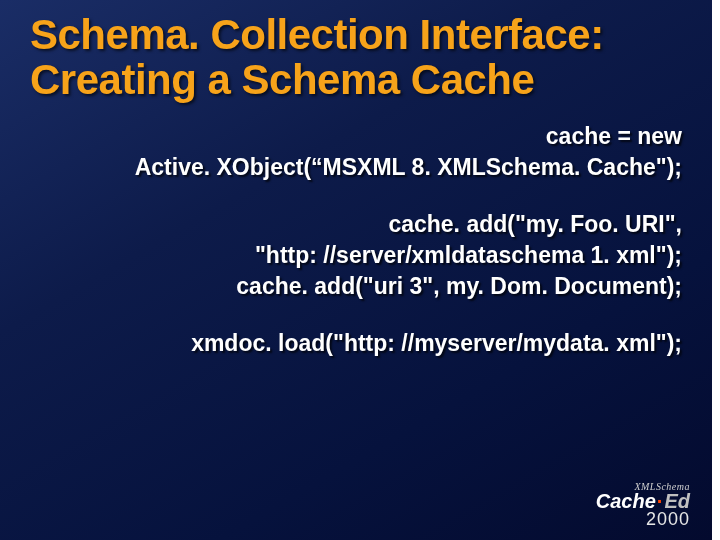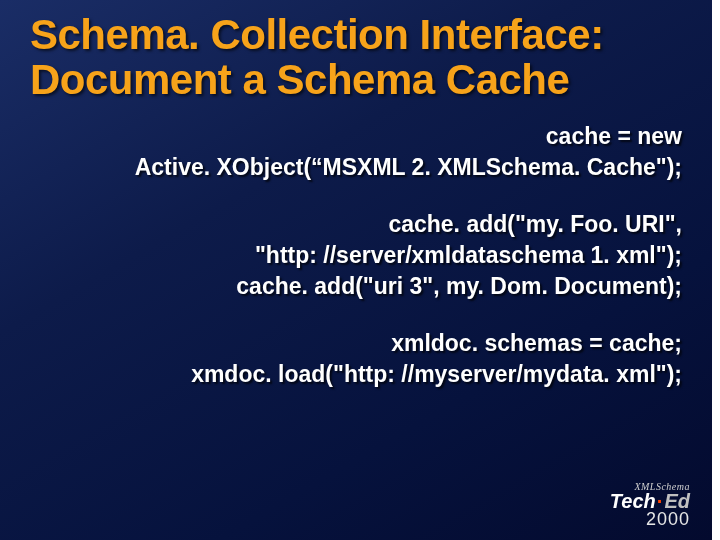--- a/index.html
+++ b/index.html
@@ -75,44 +75,43 @@
     line-height: 1;
   }
 </style>
 </head>
 <body>
 
 <div class="slide">
 
   <div class="title">
     <div>Schema. Collection Interface:</div>
-    <div>Document a Schema Cache</div>
+    <div>Creating a Schema Cache</div>
   </div>
 
   <div class="body-text">
 
     <div class="block">
       <div>cache =  new</div>
-      <div class="indent">Active. XObject(“MSXML 2. XMLSchema. Cache");</div>
+      <div class="indent">Active. XObject(“MSXML 8. XMLSchema. Cache");</div>
     </div>
 
     <div class="block">
       <div>cache. add("my. Foo. URI",</div>
       <div class="indent-deep">"http: //server/xmldataschema 1. xml");</div>
       <div>cache. add("uri 3", my. Dom. Document);</div>
     </div>
 
     <div class="block">
-      <div>xmldoc. schemas = cache;</div>
       <div>xmdoc. load("http: //myserver/mydata. xml");</div>
     </div>
 
   </div>
 
   <div class="logo">
     <div class="logo-top">XMLSchema</div>
     <div class="logo-mid">
-      <span class="tech">Tech</span><span class="dot">·</span><span class="ed">Ed</span>
+      <span class="tech">Cache</span><span class="dot">·</span><span class="ed">Ed</span>
     </div>
     <div class="logo-year">2000</div>
   </div>
 
 </div>
 
 </body></html>

